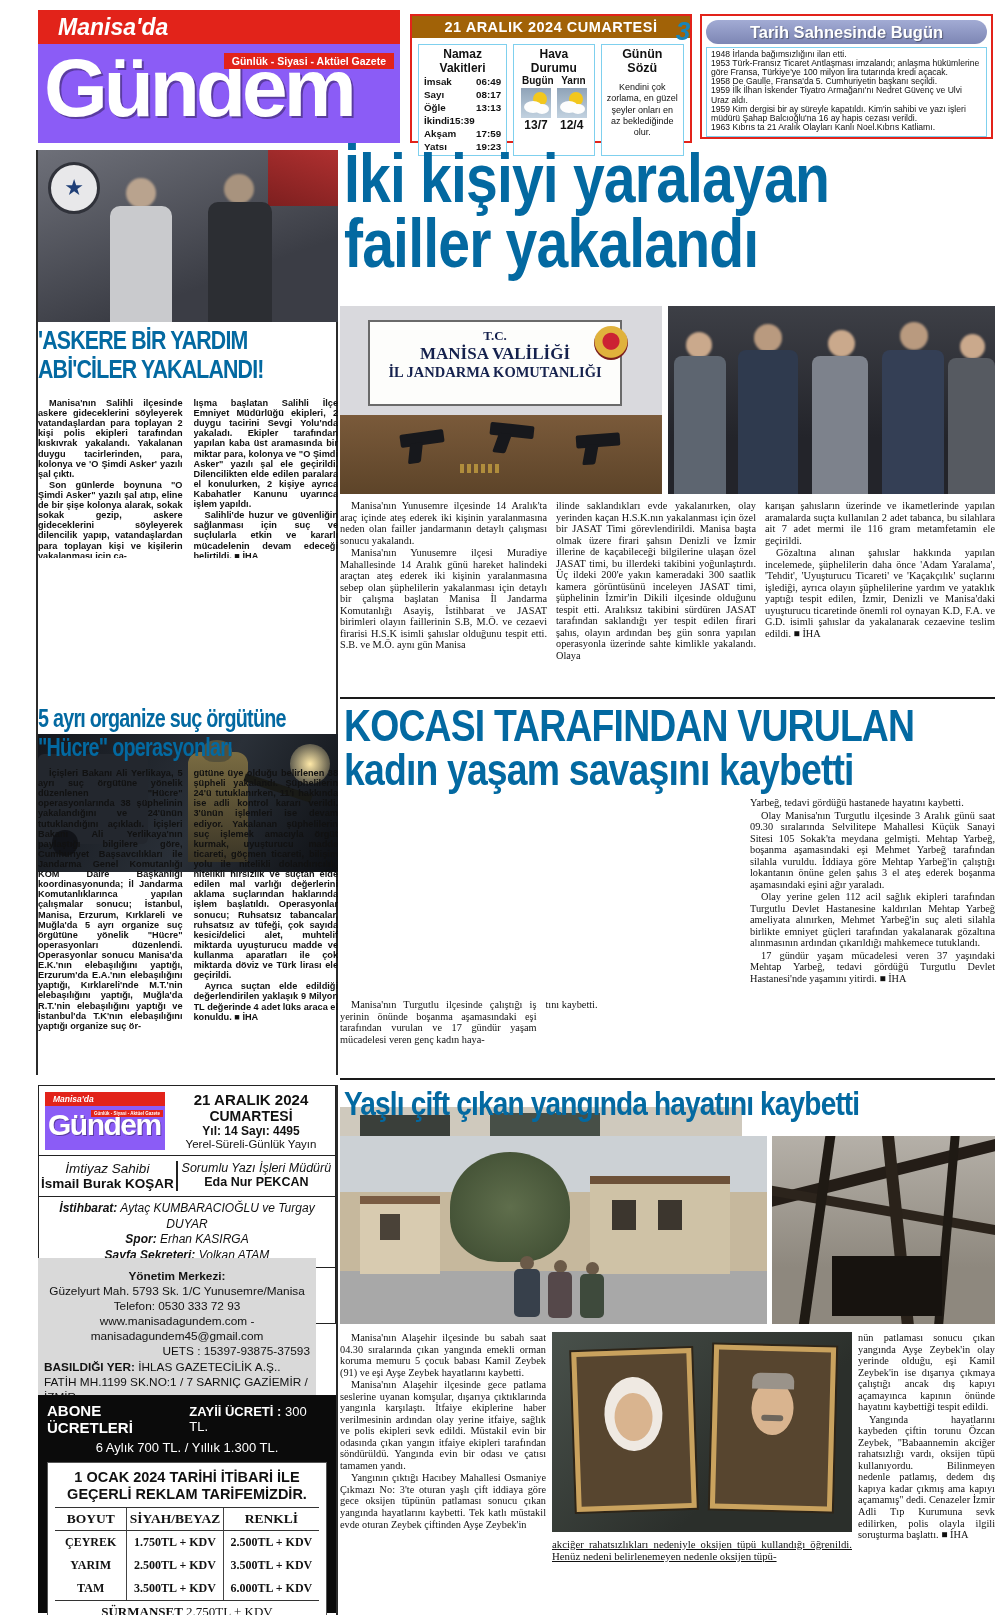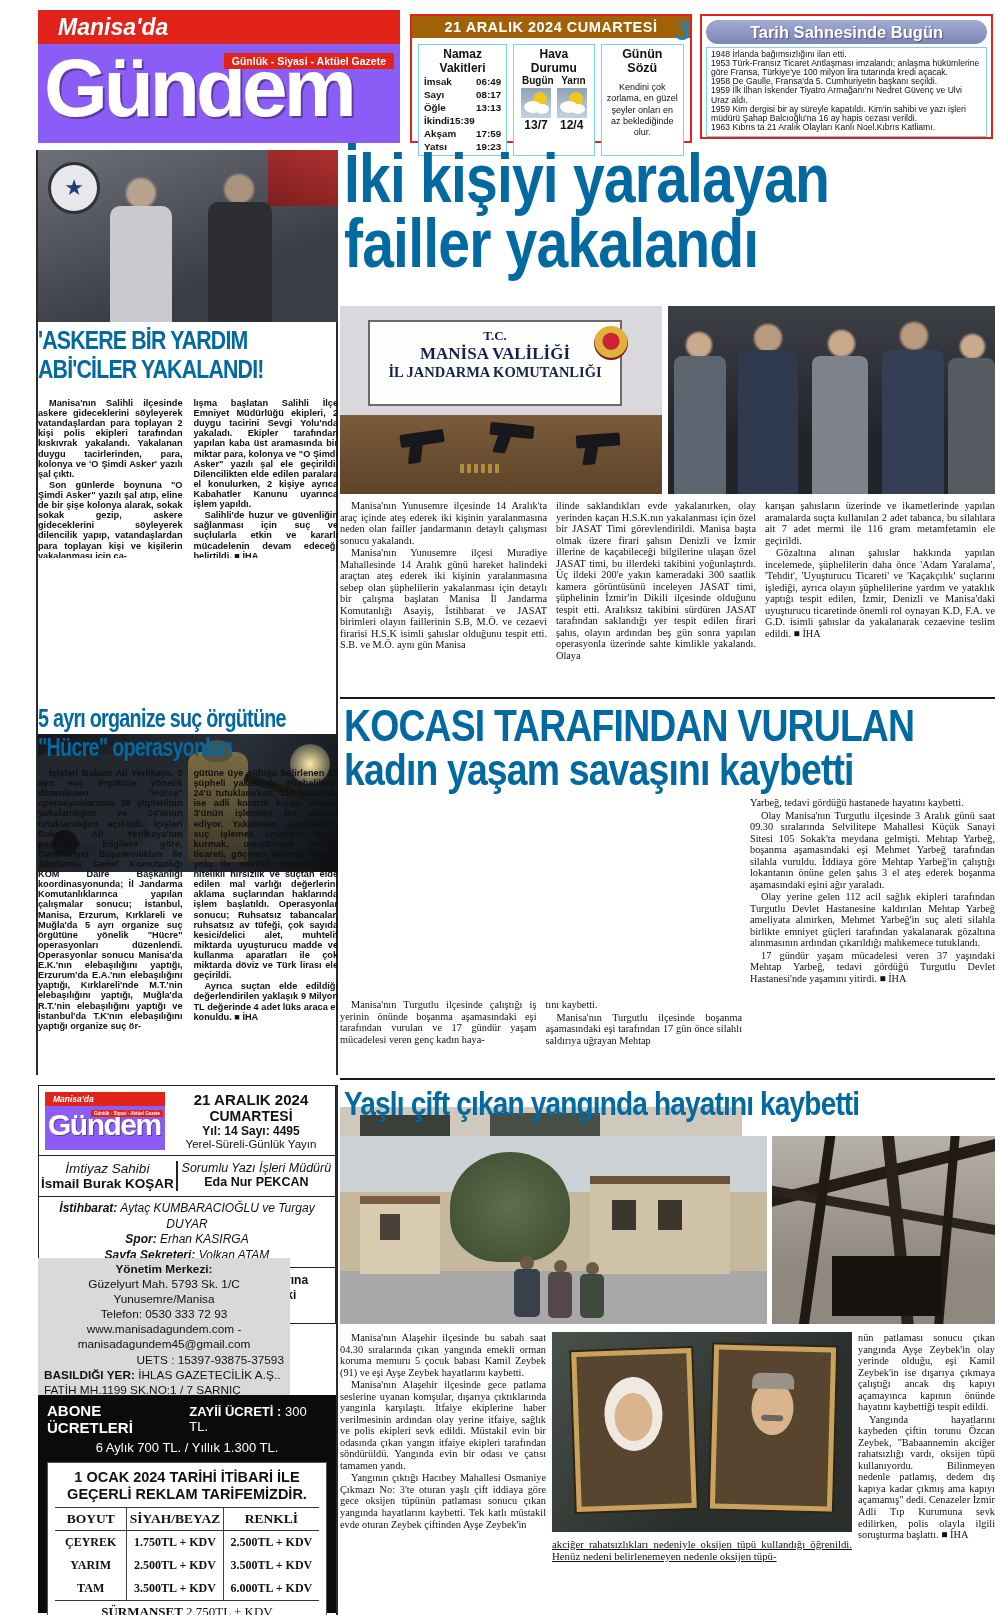--- a/index.html
+++ b/index.html
@@ -270,21 +270,20 @@
     <p class="bp">Olay yerine gelen 112 acil sağlık ekipleri tarafından Turgutlu Devlet Hastanesine kaldırılan Mehtap Yarbeğ ameliyata alınırken, Mehmet Yarbeğ'in suç aleti silahla birlikte emniyet güçleri tarafından yakalanarak gözaltına alınmasının ardından çıkarıldığı mahkemece tutuklandı.</p>
     <p class="bp">17 gündür yaşam mücadelesi veren 37 yaşındaki Mehtap Yarbeğ, tedavi gördüğü Turgutlu Devlet Hastanesi'nde yaşamını yitirdi. ■ İHA</p>
   </div>
 
   <div class="abs" style="left:340px;top:999px;width:402px;height:74px;display:flex;gap:9px;">
     <div class="serifcol" style="flex:1;">
       <p class="bp">Manisa'nın Turgutlu ilçesinde çalıştığı iş yerinin önünde boşanma aşamasındaki eşi tarafından vurulan ve 17 gündür yaşam mücadelesi veren genç kadın haya-</p>
     </div>
     <div class="serifcol" style="flex:1;">
       <p class="bp" style="text-indent:0;">tını kaybetti.</p>
-      <p class="bp">Manisa'nın Turgutlu ilçesinde boşanma aşamasındaki eşi tarafından 17 gün önce silahlı saldırıya uğrayan Mehtap</p>
     </div>
   </div>
 
   <div class="abs hrule" style="left:340px;top:1078px;width:655px;"></div>
 
   <div class="abs kunye" style="left:38px;top:1085px;width:298px;box-sizing:border-box;">
     <div class="ksec" style="display:flex;align-items:center;padding:5px 6px;gap:8px;">
       <div style="width:120px;">
         <div class="logo-red" style="height:14px;font-size:8.5px;line-height:14px;padding-left:8px;">Manisa'da</div>
         <div class="logo-blue" style="height:44px;">
@@ -310,21 +309,21 @@
       </div>
     </div>
     <div class="ksec" style="text-align:center;padding:4px 2px;font-size:12px;line-height:1.3;">
       <div><b><i><span>İstihbarat:</span></i></b><i><span> Aytaç KUMBARACIOĞLU ve Turgay DUYAR</span></i></div>
       <div><b><i><span>Spor:</span></i></b><i><span> Erhan KASIRGA</span></i></div>
       <div><b><i><span>Sayfa Sekreteri:</span></i></b><i><span> Volkan ATAM</span></i></div>
     </div>
     <div style="text-align:center;font-size:12px;font-weight:700;padding:5px 8px;line-height:1.25;">Gazetemiz basın meslek ilke ve kurallarına uymaya söz vermiştir. Yazıların hukuki sorumluluğu yazarlarına aittir.</div>
   </div>
 
-  <div class="abs graybox" style="left:38px;top:1258px;width:252px;box-sizing:border-box;padding:4px 6px;font-size:11.8px;line-height:1.28;">
+  <div class="abs graybox" style="left:38px;top:1258px;width:278px;box-sizing:border-box;padding:11px 6px;font-size:11.8px;line-height:1.28;">
     <div style="text-align:center;font-weight:700;">Yönetim Merkezi:</div>
     <div style="text-align:center;">Güzelyurt Mah. 5793 Sk. 1/C Yunusemre/Manisa</div>
     <div style="text-align:center;">Telefon: 0530 333 72 93</div>
     <div style="text-align:center;">www.manisadagundem.com - manisadagundem45@gmail.com</div>
     <div style="text-align:right;">UETS : 15397-93875-37593</div>
     <div><b><span>BASILDIĞI YER:</span></b><span> İHLAS GAZETECİLİK A.Ş..</span></div>
     <div>FATİH MH.1199 SK.NO:1 / 7 SARNIÇ GAZİEMİR / İZMİR</div>
     <div>TEL: 0 (232) 483 96 60</div>
     <div><b><span>DAĞITIM:</span></b><span> LİDER Dağıtım 0507 607 90 47</span></div>
   </div>

